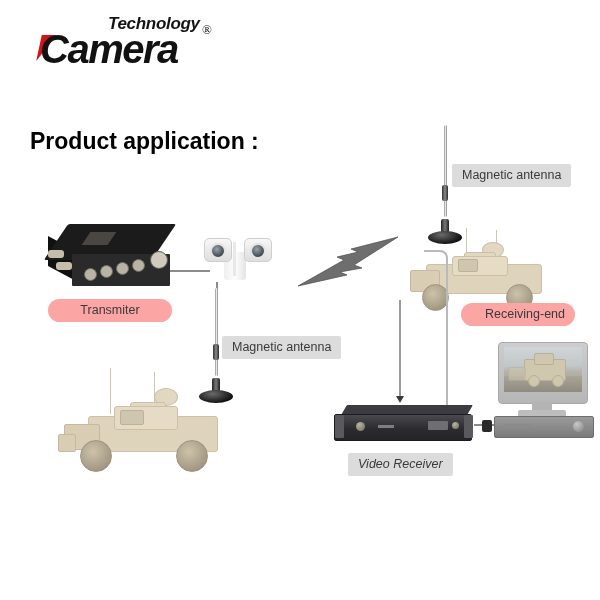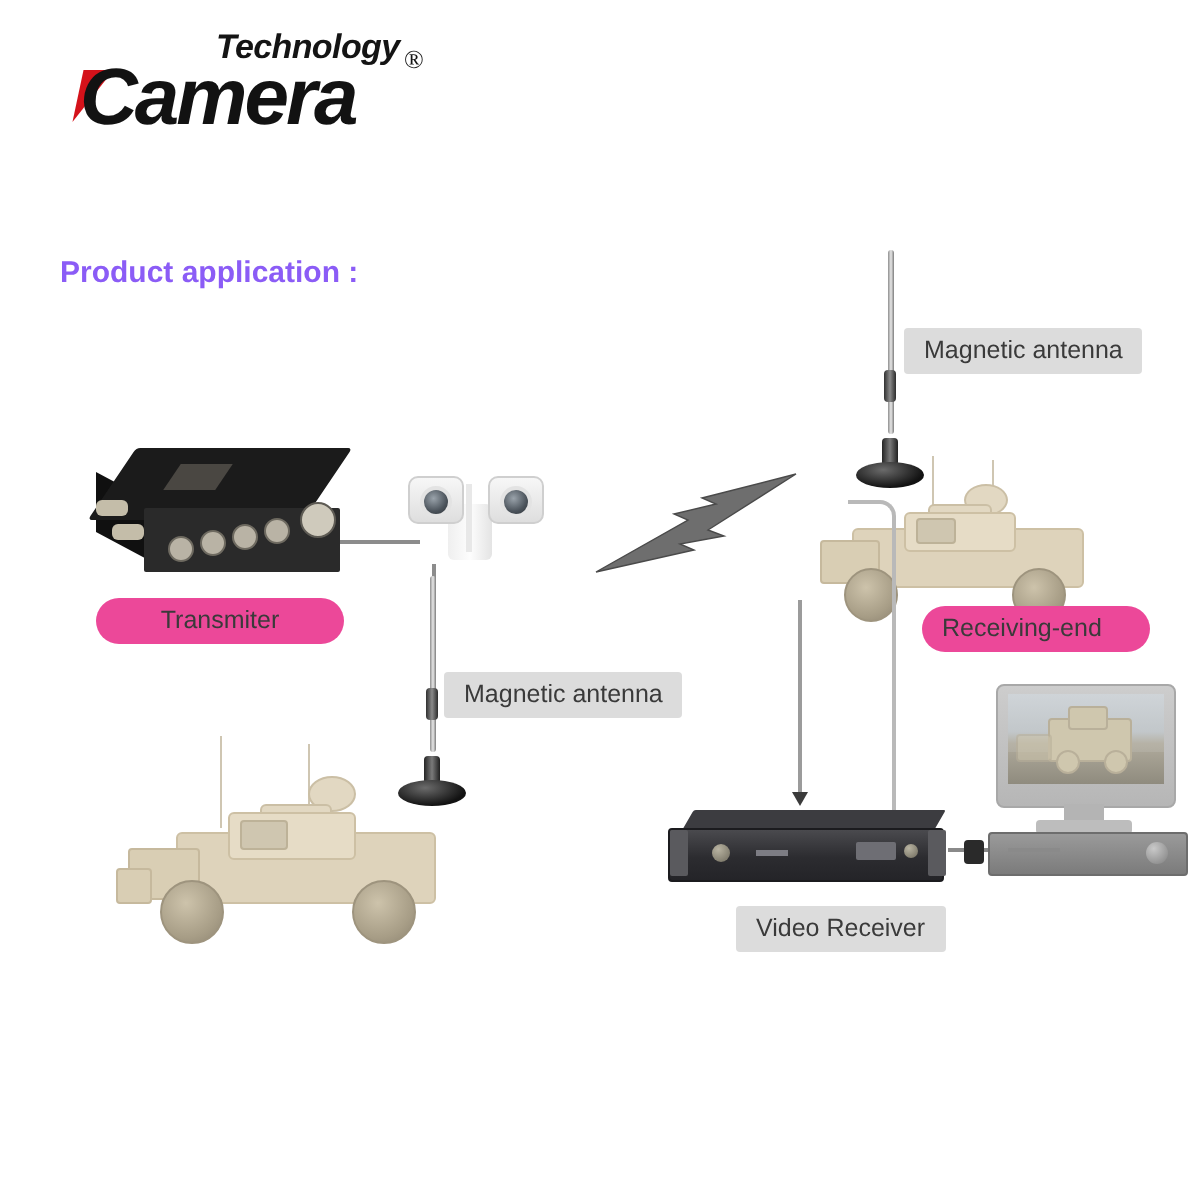--- a/index.html
+++ b/index.html
@@ -65,41 +65,41 @@
     font-size: 13px;
     color: #141414;
     font-family: "Liberation Serif", serif;
   }
 
   
   #title {
     position: absolute;
     left: 30px;
     top: 128px;
-    font-size: 15px;
+    font-size: 23px;
     font-weight: bold;
-    color: #8b5cf6;
+    color: #000000;
     font-family: "Liberation Sans", sans-serif;
     letter-spacing: 0px;
   }
 
   
   .chip {
     position: absolute;
     background: #dcdcdc;
     color: #3a3a3a;
     font-size: 12.5px;
     font-family: "Liberation Sans", sans-serif;
     padding: 4px 10px;
     white-space: nowrap;
     line-height: 15px;
   }
   .chip.pill {
     border-radius: 14px;
-    background: #ec4899;
+    background: #fca5a5;
   }
   .chip.flat { border-radius: 2px; }
 
   
   .hline {
     position: absolute;
     height: 2px;
     background: #8c8c8c;
   }
   .vline {
@@ -449,39 +449,39 @@
     <div class="veh-turret" style="left:74px; top:14px; width:20px; height:14px; border-radius:50%;"></div>
     <div class="veh-turret" style="left:56px; top:24px; width:30px; height:16px;"></div>
     <div class="veh-body" style="left:18px; top:36px; width:114px; height:28px;"></div>
     <div class="veh-cab" style="left:44px; top:28px; width:54px; height:18px;"></div>
     <div class="veh-win" style="left:50px; top:31px; width:18px; height:11px;"></div>
     <div class="veh-hood" style="left:2px; top:42px; width:28px; height:20px;"></div>
     <div class="veh-wheel" style="left:14px; top:56px; width:25px; height:25px;"></div>
     <div class="veh-wheel" style="left:98px; top:56px; width:25px; height:25px;"></div>
   </div>
 
-  <div class="chip pill" style="left:461px; top:303px; width:94px; text-align:left;">Receiving-end</div>
+  <div class="chip pill" style="left:461px; top:303px; width:94px; text-align:right;">Receiving-end</div>
 
   <div class="vline" style="left:399px; top:300px; height:98px; background:#9b9b9b;"></div>
   <div class="arrow-down" style="left:396px; top:396px;"></div>
 
   <div class="cable" style="left:424px; top:250px; width:22px; height:158px; border-bottom:none; border-left:none; border-right:2px solid #b9b9b9; border-top:2px solid #b9b9b9; border-top-right-radius:8px;"></div>
 
   <div id="rack">
     <div class="rack-top"></div>
     <div class="rack-face"></div>
     <div class="rack-ear" style="left:1px;"></div>
     <div class="rack-ear" style="right:1px;"></div>
     <div class="rack-knob" style="left:22px; top:17px;"></div>
     <div class="rack-text" style="left:44px; top:20px;"></div>
     <div class="rack-disp" style="left:94px; top:16px;"></div>
     <div class="rack-knob" style="left:118px; top:17px; width:7px; height:7px;"></div>
   </div>
 
-  <div class="chip flat" style="left:368px; top:453px;">Video Receiver</div>
+  <div class="chip flat" style="left:348px; top:453px;font-style:italic;">Video Receiver</div>
 
   <div class="hline" style="left:474px; top:424px; width:20px; height:2px; background:#8a8a8a;"></div>
 
   <div id="nvr">
     <div class="mon-bezel">
       <div class="mon-screen">
         <div class="mon-road"></div>
         <div class="mon-veh" style="left:20px; top:12px; width:40px; height:20px;"></div>
         <div class="mon-veh" style="left:30px; top:6px; width:18px; height:10px;"></div>
         <div class="mon-veh" style="left:24px; top:28px; width:10px; height:10px; border-radius:50%;"></div>

